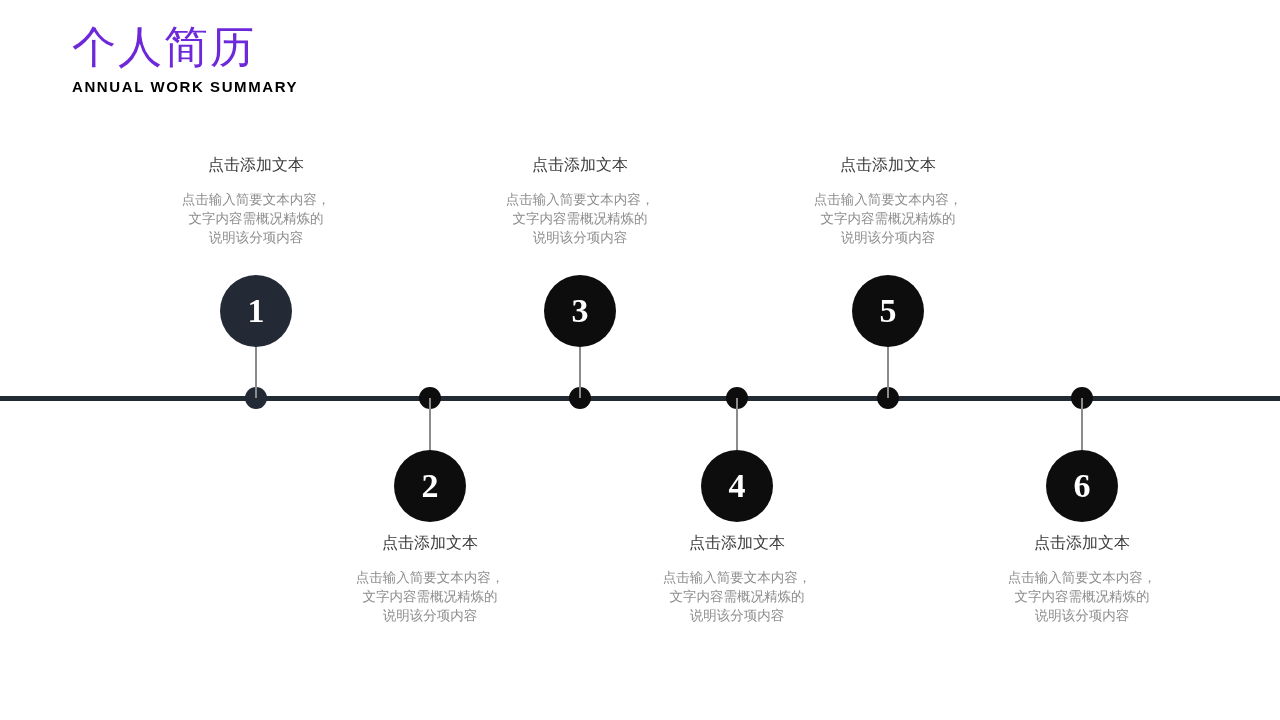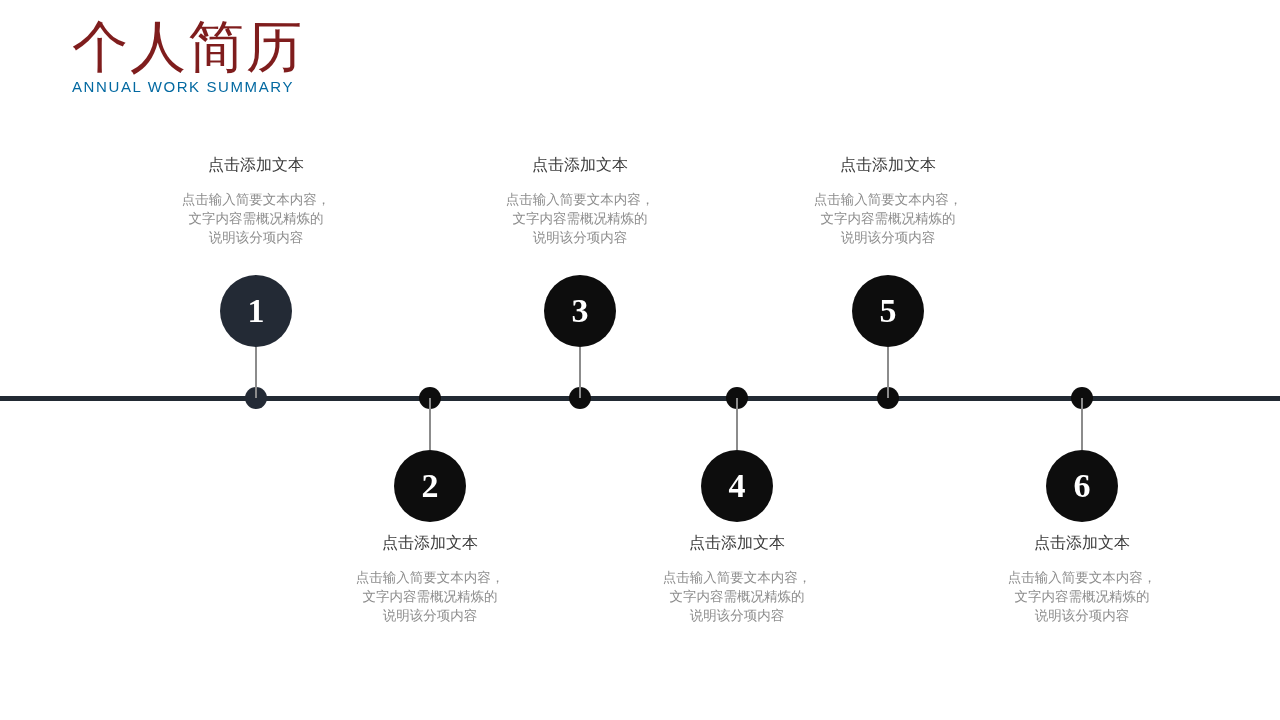--- a/index.html
+++ b/index.html
@@ -16,34 +16,34 @@
   }
 
   
   #header {
     position: absolute;
     left: 72px;
     top: 22px;
     width: 560px;
   }
   #header-title {
-    font-size: 56px;
+    font-size: 44px;
     line-height: 50px;
-    color: #7f1d1d;
+    color: #6d28d9;
     font-weight: 400;
     letter-spacing: 2px;
     white-space: nowrap;
   }
   #header-subtitle {
     margin-top: 6px;
     font-size: 15px;
     line-height: 18px;
-    color: #0369a1;
+    color: #000000;
     letter-spacing: 1.6px;
-    font-weight: 400;
+    font-weight: 700;
     white-space: nowrap;
   }
 
   
   #timeline-axis {
     position: absolute;
     left: 0;
     top: 396px;
     width: 1280px;
     height: 5px;

